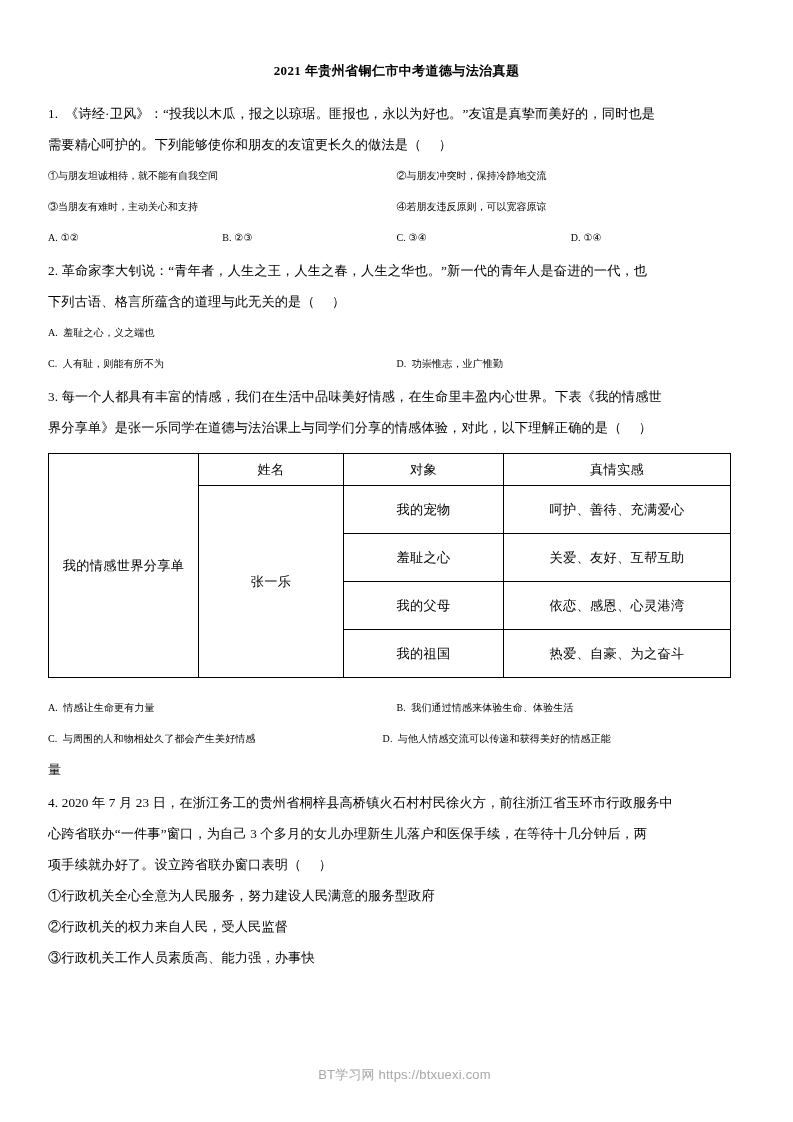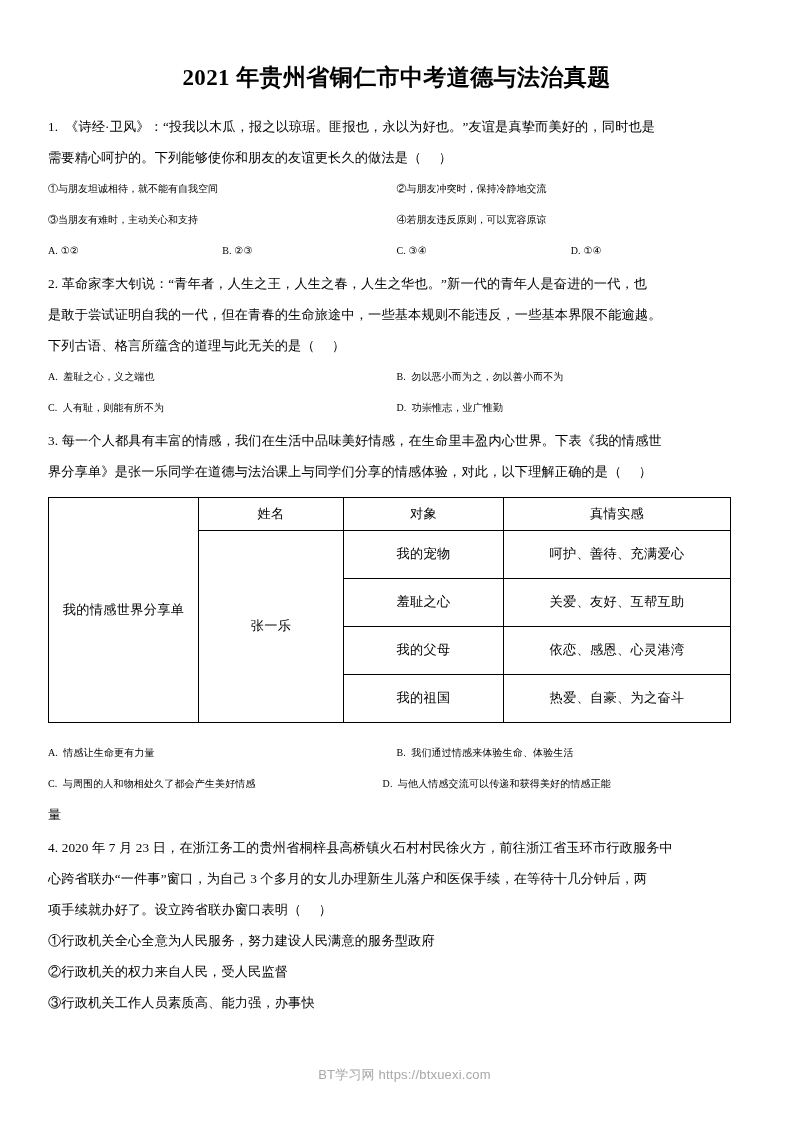--- a/index.html
+++ b/index.html
@@ -18,21 +18,21 @@
     overflow: hidden;
   }
   .page {
     position: relative;
     width: 793px;
     height: 1122px;
     padding: 0 48px;
   }
   .doc-title {
     text-align: center;
-    font-size: 23px;
+    font-size: 13px;
     font-weight: bold;
     letter-spacing: 0.4px;
     margin: 0;
     padding-top: 62px;
     padding-bottom: 18px;
     line-height: 1.35;
   }
   .q-block {
     margin-bottom: 2px;
   }
@@ -118,25 +118,23 @@
     <div class="opt-row four">
       <div class="opt">A. ①②</div>
       <div class="opt">B. ②③</div>
       <div class="opt">C. ③④</div>
       <div class="opt">D. ①④</div>
     </div>
   </div>
 
   <div class="q-block">
     <div class="q-line stem-first">2. 革命家李大钊说：“青年者，人生之王，人生之春，人生之华也。”新一代的青年人是奋进的一代，也</div>
-    <div class="q-line">是敢于尝试证明自我的一代，但在青春的生命旅途中，一些基本规则不能违反，一些基本界限不能逾越。</div>
     <div class="q-line">下列古语、格言所蕴含的道理与此无关的是（     ）</div>
     <div class="opt-row two">
       <div class="opt">A.  羞耻之心，义之端也</div>
-      <div class="opt">B.  勿以恶小而为之，勿以善小而不为</div>
     </div>
     <div class="opt-row two">
       <div class="opt">C.  人有耻，则能有所不为</div>
       <div class="opt">D.  功崇惟志，业广惟勤</div>
     </div>
   </div>
 
   <div class="q-block">
     <div class="q-line stem-first">3. 每一个人都具有丰富的情感，我们在生活中品味美好情感，在生命里丰盈内心世界。下表《我的情感世</div>
     <div class="q-line">界分享单》是张一乐同学在道德与法治课上与同学们分享的情感体验，对此，以下理解正确的是（     ）</div>

